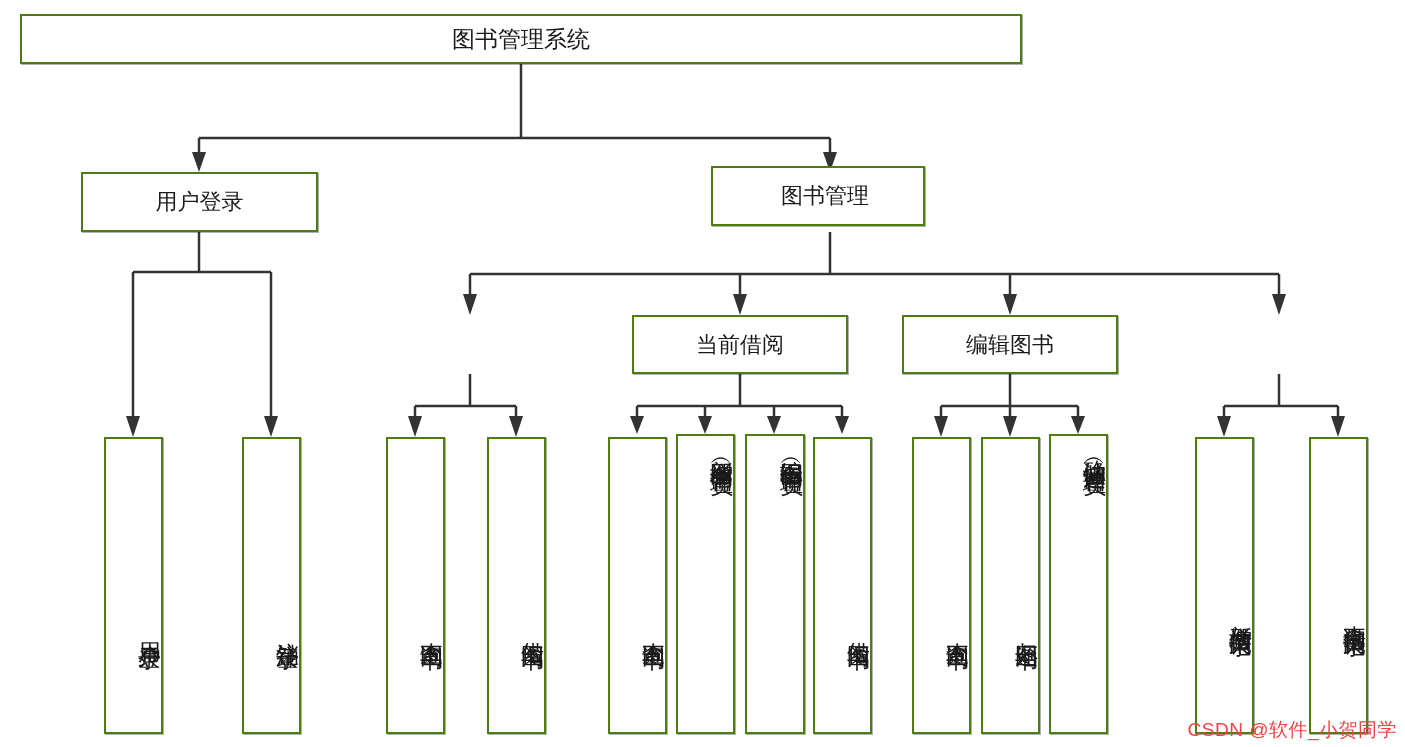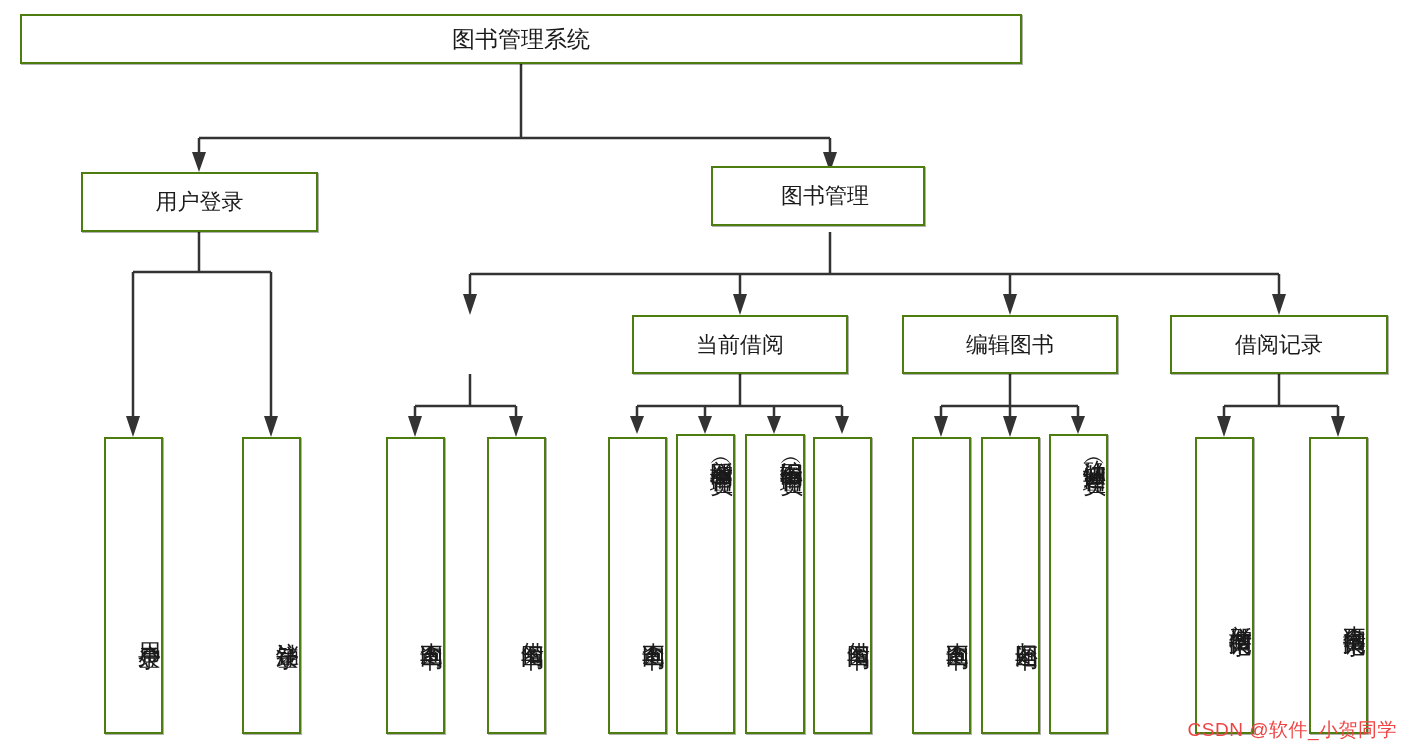--- a/index.html
+++ b/index.html
@@ -147,21 +147,20 @@
     <polygon class="arrowhead" points="1331,416 1345,416 1338,437"></polygon>
   </svg>
 
   <div class="node root" style="left:20px; top:14px; width:1002px; height:50px;">图书管理系统</div>
 
   <div class="node level2" style="left:81px; top:172px; width:237px; height:60px;">用户登录</div>
   <div class="node level2" style="left:711px; top:166px; width:214px; height:60px;padding-left:14px;">图书管理</div>
 
   <div class="node level3" style="left:632px; top:315px; width:216px; height:59px;">当前借阅</div>
   <div class="node level3" style="left:902px; top:315px; width:216px; height:59px;">编辑图书</div>
-  <div class="node level3" style="left:1170px; top:315px; width:218px; height:59px;">借阅记录</div>
 
   <div class="node leaf" style="left:104px; top:437px; width:59px; height:297px; padding-top:88px;">用户登录</div>
   <div class="node leaf" style="left:242px; top:437px; width:59px; height:297px; padding-top:88px;">注销登录</div>
 
   <div class="node leaf" style="left:386px; top:437px; width:59px; height:297px; padding-top:88px;">查询图书</div>
   <div class="node leaf" style="left:487px; top:437px; width:59px; height:297px; padding-top:88px;">借阅图书</div>
 
   <div class="node leaf" style="left:608px; top:437px; width:59px; height:297px; padding-top:88px;">查询图书</div>
   <div class="node leaf tall" style="left:676px; top:434px; width:59px; height:300px;">新增图书（管理员）</div>
   <div class="node leaf tall" style="left:745px; top:434px; width:60px; height:300px;">编辑图书（管理员）</div>

